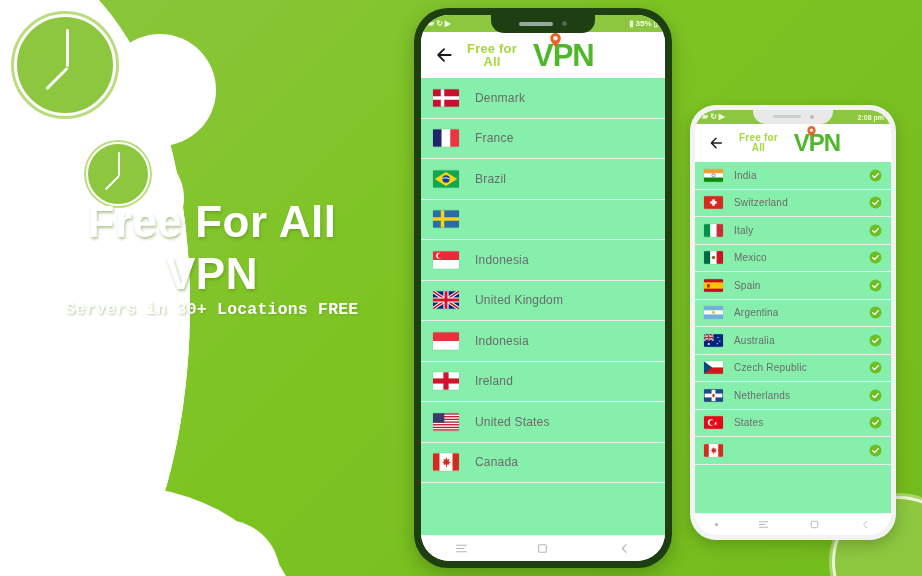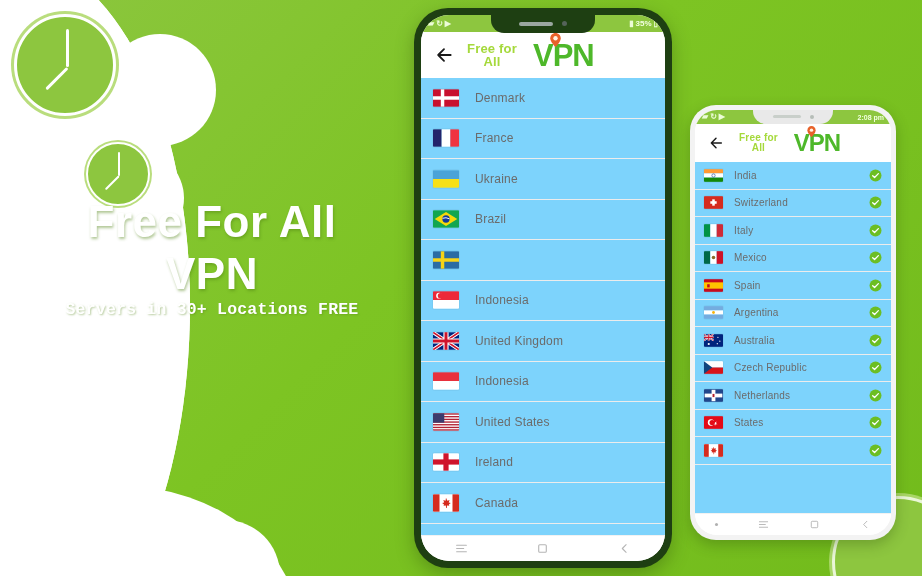--- a/index.html
+++ b/index.html
@@ -200,21 +200,21 @@
     position: absolute;
     left: 17px; top: -7px;
     width: 11px; height: 14px;
   }
   .phone-2 .pin { left: 13px; top: -5px; width: 9px; height: 11px; }
 
   
   .country-list {
     flex: 1 1 auto;
     overflow: hidden;
-    background: #7dd3fc;
+    background: #86efac;
   }
   .country-row {
     display: flex;
     align-items: center;
     height: 40.5px;
     padding: 0 12px;
     border-bottom: 1px solid #ececec;
   }
   .phone-2 .country-row { height: 27.5px; padding: 0 9px; }
   .flag {
@@ -337,29 +337,20 @@
                 <rect width="10" height="20" fill="#23246b"></rect>
                 <rect x="10" width="10" height="20" fill="#fff"></rect>
                 <rect x="20" width="10" height="20" fill="#ef3340"></rect>
               </svg>
             </div>
             <div class="country-name">France</div>
           </div>
           <div class="country-row">
             <div class="flag">
               <svg viewBox="0 0 30 20">
-                <rect width="30" height="10" fill="#4aa3d8"></rect>
-                <rect y="10" width="30" height="10" fill="#f7e017"></rect>
-              </svg>
-            </div>
-            <div class="country-name">Ukraine</div>
-          </div>
-          <div class="country-row">
-            <div class="flag">
-              <svg viewBox="0 0 30 20">
                 <rect width="30" height="20" fill="#12a650"></rect>
                 <polygon points="15,2 28,10 15,18 2,10" fill="#f5d90a"></polygon>
                 <circle cx="15" cy="10" r="4.2" fill="#12399b"></circle>
                 <path d="M11 9.2q4 -1.6 8 .6" stroke="#fff" stroke-width="1.1" fill="none"></path>
               </svg>
             </div>
             <div class="country-name">Brazil</div>
           </div>
           <div class="country-row">
             <div class="flag">
@@ -394,48 +385,48 @@
             <div class="country-name">United Kingdom</div>
           </div>
           <div class="country-row">
             <div class="flag">
               <svg viewBox="0 0 30 20">
                 <rect width="30" height="10" fill="#e8303c"></rect>
                 <rect y="10" width="30" height="10" fill="#fff"></rect>
               </svg>
             </div>
             <div class="country-name">Indonesia</div>
+          </div>
+          <div class="country-row">
+            <div class="flag">
+              <svg viewBox="0 0 30 20">
+                <rect width="30" height="20" fill="#fff"></rect>
+                <rect x="12" width="6" height="20" fill="#cf142b"></rect>
+                <rect y="7" width="30" height="6" fill="#cf142b"></rect>
+              </svg>
+            </div>
+            <div class="country-name">Ireland</div>
           </div>
           <div class="country-row">
             <div class="flag">
               <svg viewBox="0 0 30 20">
                 <rect width="30" height="20" fill="#fff"></rect>
                 <g fill="#b22234">
                   <rect width="30" height="1.55" y="0"></rect>
                   <rect width="30" height="1.55" y="3.1"></rect>
                   <rect width="30" height="1.55" y="6.2"></rect>
                   <rect width="30" height="1.55" y="9.3"></rect>
                   <rect width="30" height="1.55" y="12.4"></rect>
                   <rect width="30" height="1.55" y="15.5"></rect>
                   <rect width="30" height="1.55" y="18.4"></rect>
                 </g>
                 <rect width="13" height="10.8" fill="#3c3b6e"></rect>
               </svg>
             </div>
             <div class="country-name">United States</div>
-          </div>
-          <div class="country-row">
-            <div class="flag">
-              <svg viewBox="0 0 30 20">
-                <rect width="30" height="20" fill="#fff"></rect>
-                <rect x="12" width="6" height="20" fill="#cf142b"></rect>
-                <rect y="7" width="30" height="6" fill="#cf142b"></rect>
-              </svg>
-            </div>
-            <div class="country-name">Ireland</div>
           </div>
           <div class="country-row">
             <div class="flag">
               <svg viewBox="0 0 30 20">
                 <rect width="30" height="20" fill="#fff"></rect>
                 <rect width="7.5" height="20" fill="#d52b1e"></rect>
                 <rect x="22.5" width="7.5" height="20" fill="#d52b1e"></rect>
                 <path d="M15 4 l1.5 3.4 2.6 -1 -1 3 2.4 .6 -2.2 1.7 .5 1.6 -2.6 -.5 -.3 3 -.8 0 -.3 -3 -2.6 .5 .5 -1.6 -2.2 -1.7 2.4 -.6 -1 -3 2.6 1z" fill="#d52b1e"></path>
               </svg>
             </div>

